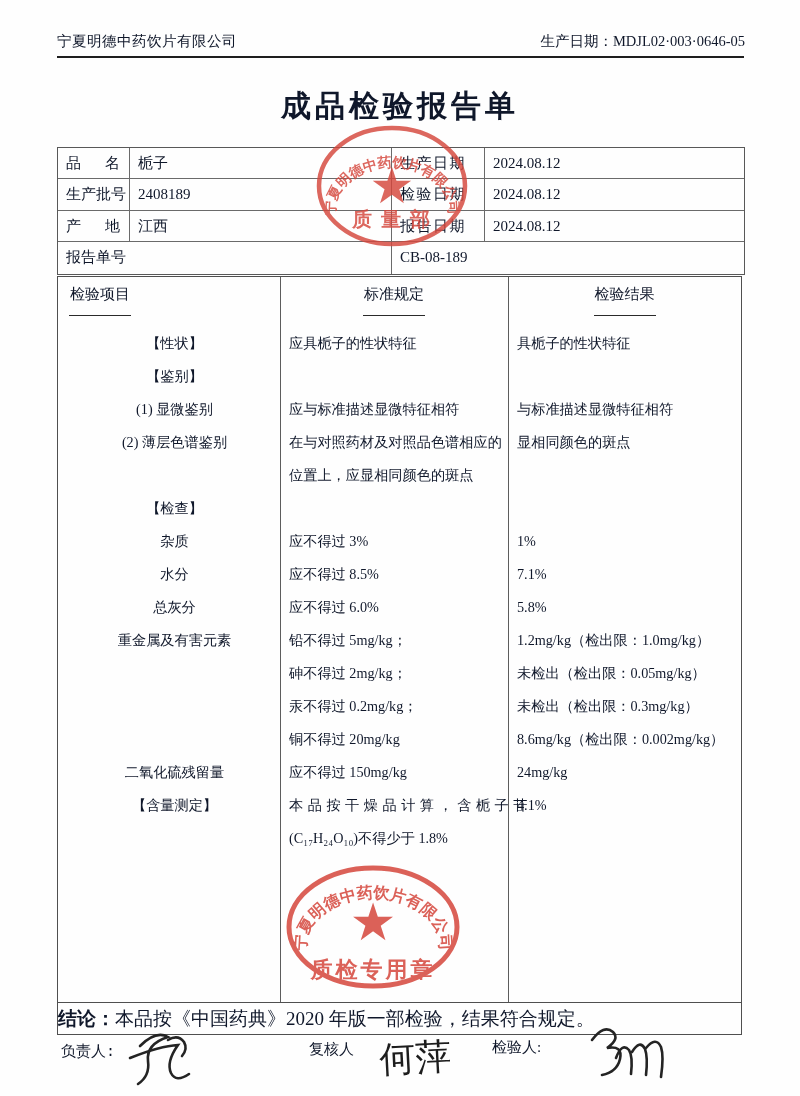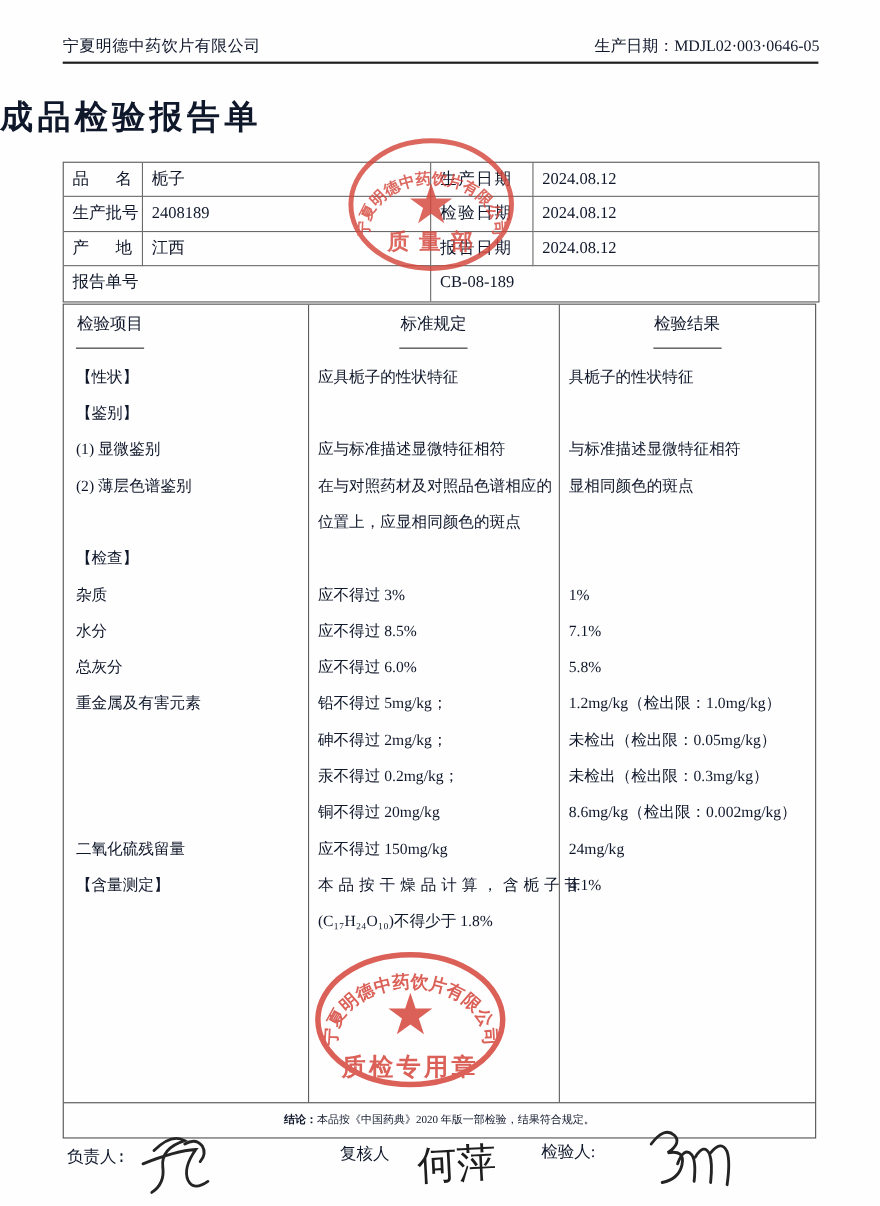--- a/index.html
+++ b/index.html
@@ -5,21 +5,21 @@
   html,body { margin:0; padding:0; background:#ffffff; }
   .page {
     position:relative; width:800px; height:1096px; background:#fefefe;
     font-family:"Liberation Serif","DejaVu Serif",serif;
     color:#0f172a; overflow:hidden;
   }
   
   .hdr-company { position:absolute; left:57px; top:32px; font-size:14.5px; letter-spacing:.5px; }
   .hdr-code    { position:absolute; right:55px; top:32px; font-size:14.5px; }
   .hdr-rule    { position:absolute; left:57px; top:56px; width:687px; border-top:2px solid #1e1e1e; }
-  .doc-title   { position:absolute; left:0; top:86px; width:100%; text-align:left;
+  .doc-title   { position:absolute; left:0; top:86px; width:100%; text-align:center;
                  font-size:30px; font-weight:bold; letter-spacing:4px; }
   
   .info-table { position:absolute; left:57px; top:147px; width:686px;
                 display:grid; grid-template-columns:72px 262px 93px 259px;
                 grid-auto-rows:31.4px; border:1.2px solid #585858; font-size:15px; }
   .info-table > div { border-right:1px solid #6a6a6a; border-bottom:1px solid #6a6a6a;
                       line-height:31.4px; padding-left:8px; white-space:nowrap; overflow:hidden; }
   .info-table > div.lastcol { border-right:none; }
   .info-table > div.lastrow { border-bottom:none; }
   .span2 { grid-column:span 2; }
@@ -31,25 +31,25 @@
   .vline { position:absolute; top:0; height:725px; border-left:1px solid #5d5d5d; }
   .vline.v1 { left:222px; } .vline.v2 { left:450px; }
   .mheaders { position:absolute; top:8px; left:0; width:100%;
               display:grid; grid-template-columns:222px 228px 233px; font-size:15px; }
   .mheaders .h { white-space:nowrap; }
   .mheaders .h span { border-bottom:1px solid #2a2a2a; padding:0 1px 13px 1px; }
   .mh1 { padding-left:11px; } .mh2,.mh3 { text-align:center; }
   .mbody { position:absolute; top:50px; left:0; width:100%; }
   .trow { display:grid; grid-template-columns:222px 228px 233px; height:33px; line-height:33px; }
   .trow > div { white-space:nowrap; overflow:visible; }
-  .c1 { padding-left:11px; } .c2 { padding-left:9px; } .c3 { padding-left:9px; }
+  .c1 { padding-left:11px;text-align:center; } .c2 { padding-left:9px; } .c3 { padding-left:9px; }
   .just { letter-spacing:4.5px; }
   .conclusion { position:absolute; top:725px; left:0; width:100%; height:31px;
-                border-top:1.2px solid #4f4f4f; text-align:center; line-height:31px;
-                font-size:10px; }
+                border-top:1.2px solid #4f4f4f; text-align:left; line-height:31px;
+                font-size:19px; }
   .conclusion .cl { font-weight:bold; }
   
   .overlay { position:absolute; left:0; top:0; width:800px; height:1096px; pointer-events:none; }
 </style>
 </head>
 <body>
 
 <div class="page">
 
   <div class="hdr-company">宁夏明德中药饮片有限公司</div>

